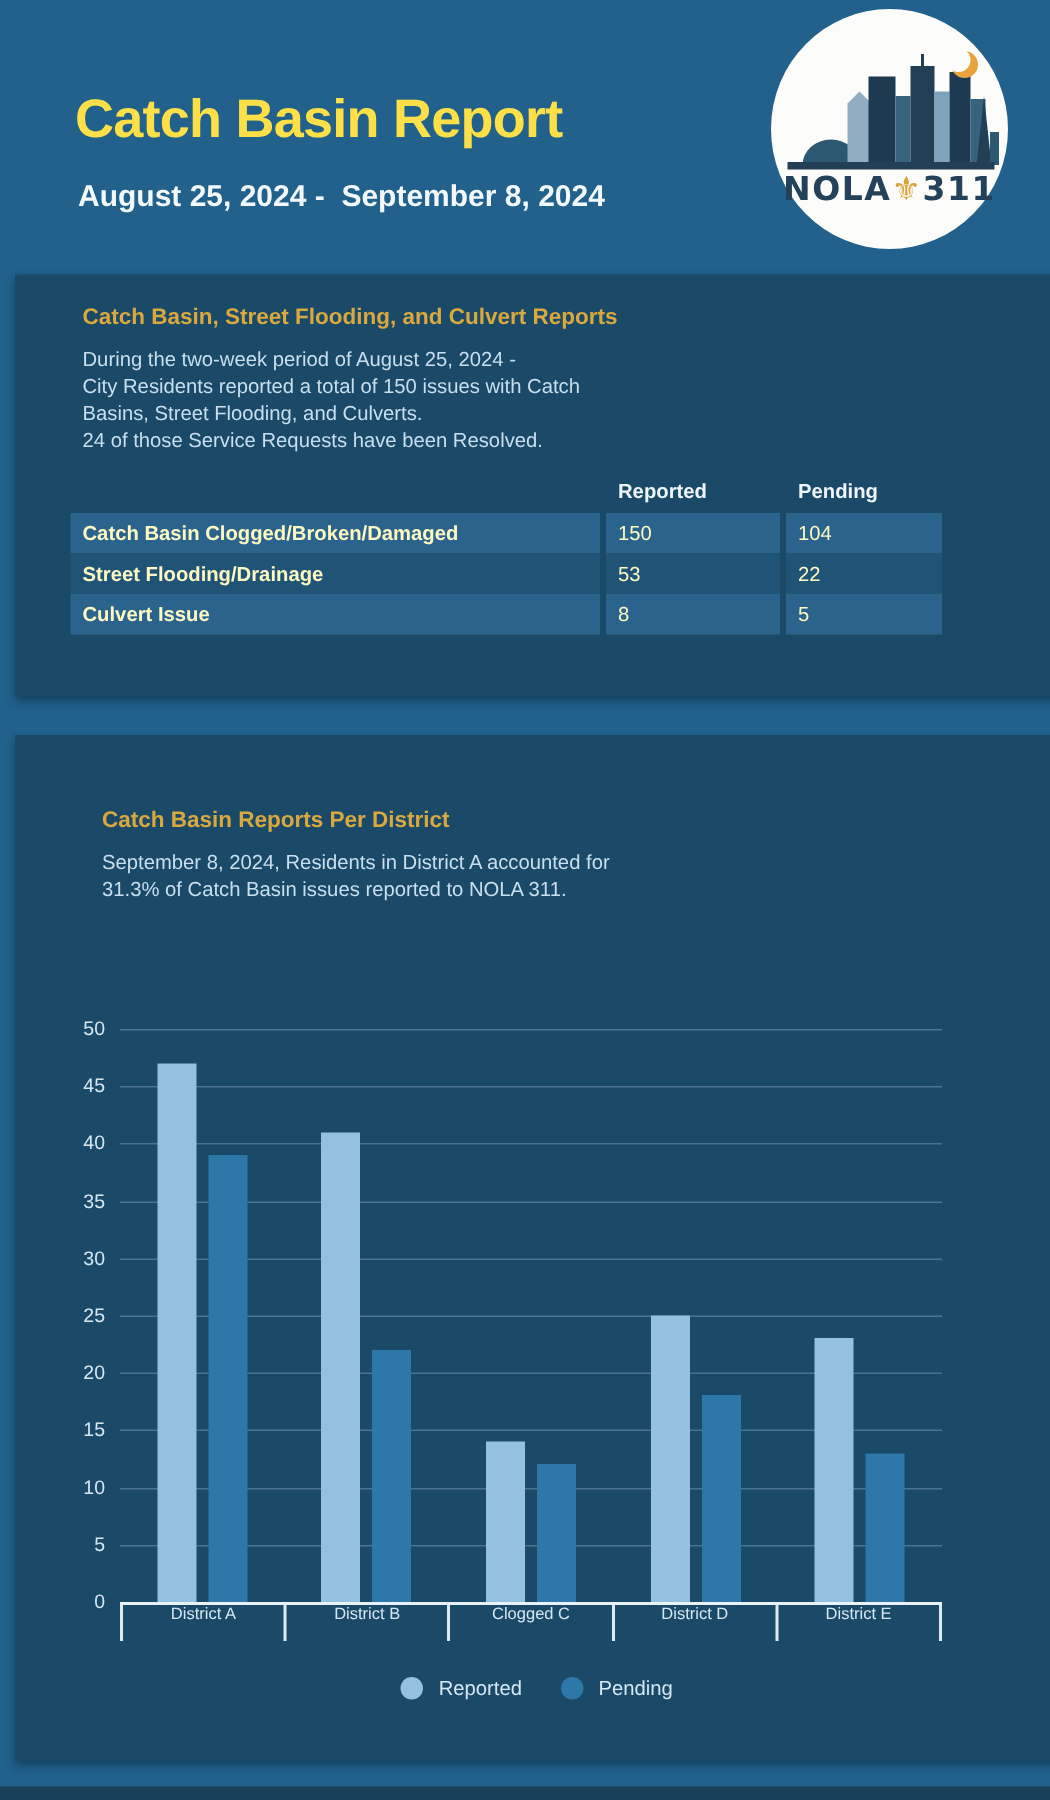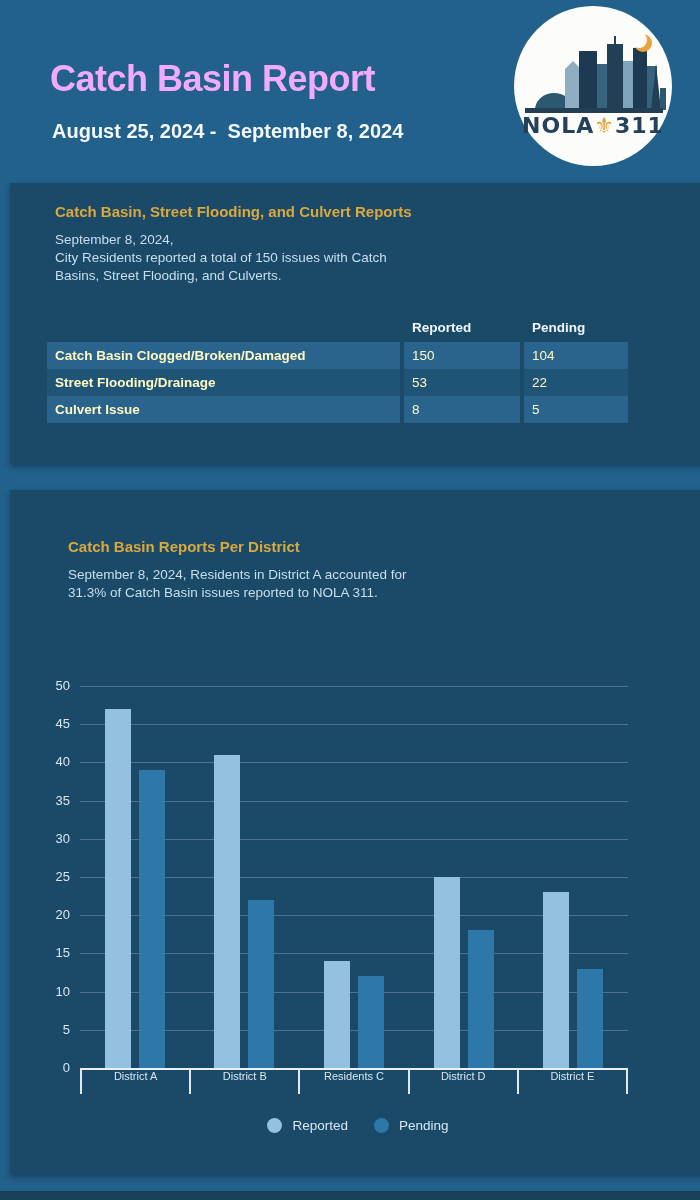--- a/index.html
+++ b/index.html
@@ -1,21 +1,21 @@
 <!DOCTYPE html>
 <html><head>
 <meta charset="utf-8">
 <style>
   * { margin:0; padding:0; box-sizing:border-box; }
   body { font-family:"Liberation Sans", sans-serif; }
   .page { position:relative; width:700px; height:1200px; background:#21618C; overflow:hidden; }
 
   
   .title { position:absolute; left:50px; top:58px; font-size:36px; font-weight:bold;
-           letter-spacing:-0.5px; color:#f0abfc; }
+           letter-spacing:-0.5px; color:#fde047; }
   .date-range { position:absolute; left:52px; top:120px; font-size:20px; font-weight:bold;
                 color:#F3F8FB; white-space:pre; }
   .logo { position:absolute; left:513px; top:6px; width:160px; height:160px; }
 
   
   .card { position:absolute; left:10px; width:696px; background:#1B4A68;
           box-shadow:0 3px 6px rgba(0,10,25,0.35); }
   .card-summary { top:183px; height:281px; }
   .card-district { top:490px; height:684px; }
   .card-heading { position:absolute; font-size:15px; font-weight:bold; color:#D9A83E; }
@@ -82,23 +82,24 @@
     <g>
       <circle cx="130" cy="37" r="9" fill="#E8A33D"></circle>
       <circle cx="126" cy="34" r="8" fill="#FCFCFA"></circle>
     </g>
     <text x="80" y="127" text-anchor="middle" font-size="22" font-weight="bold" font-family="DejaVu Sans, sans-serif" letter-spacing="1" fill="#24415C"><tspan>NOLA</tspan><tspan fill="#D9A33C">⚜</tspan><tspan>311</tspan></text>
   </svg>
 
   <div class="card card-summary">
     <div class="card-heading">Catch Basin, Street Flooding, and Culvert Reports</div>
     <div class="para">
-      <div>September 8, 2024,</div>
+      <div>During the two-week period of August 25, 2024 -</div>
       <div>City Residents reported a total of 150 issues with Catch</div>
       <div>Basins, Street Flooding, and Culverts.</div>
+      <div>24 of those Service Requests have been Resolved.</div>
     </div>
     <div class="stable">
       <div class="hcell"></div>
       <div class="hcell">Reported</div>
       <div class="hcell">Pending</div>
 
       <div class="cell lab row-light">Catch Basin Clogged/Broken/Damaged</div>
       <div class="cell num row-light">150</div>
       <div class="cell num row-light">104</div>
 
@@ -160,21 +161,21 @@
           </div>
           <div class="bar-group">
             <div class="bar" style="height: 175.72px; background: rgb(147, 193, 223);"></div>
             <div class="bar" style="height: 99.32px; background: rgb(46, 120, 169);"></div>
           </div>
         </div>
       </div>
     <div class="x-axis-labels">
         <div class="xcell">District A</div>
         <div class="xcell">District B</div>
-        <div class="xcell">Residents C</div>
+        <div class="xcell">Clogged C</div>
         <div class="xcell">District D</div>
         <div class="xcell">District E</div>
       </div>
     <div class="chart-legend">
         <div class="legend-item">
           <span class="legend-dot" style="background: rgb(147, 193, 223);"></span>
           <span>Reported</span>
         </div>
         <div class="legend-item">
           <span class="legend-dot" style="background: rgb(46, 120, 169);"></span>

